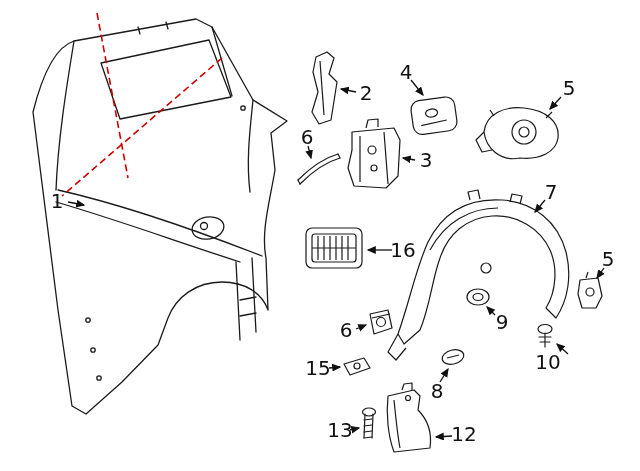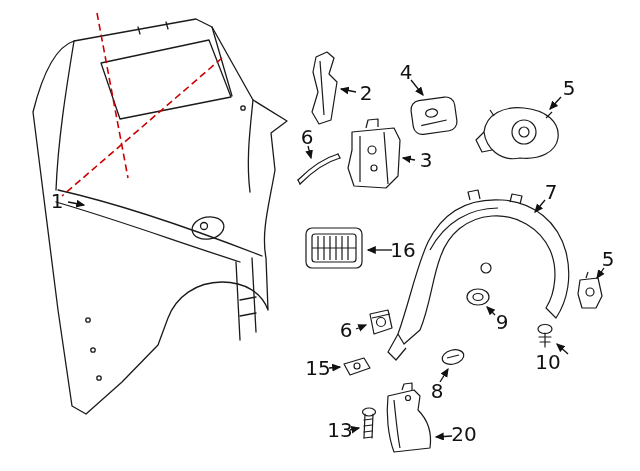--- a/index.html
+++ b/index.html
@@ -184,18 +184,18 @@
   <span class="callout" style="left:426px;top:160px">3</span>
   <span class="callout" style="left:406px;top:72px">4</span>
   <span class="callout" style="left:569px;top:88px">5</span>
   <span class="callout" style="left:307px;top:137px">6</span>
   <span class="callout" style="left:551px;top:192px">7</span>
   <span class="callout" style="left:437px;top:391px">8</span>
   <span class="callout" style="left:502px;top:322px">9</span>
   <span class="callout" style="left:548px;top:362px">10</span>
   <span class="callout" style="left:346px;top:330px">6</span>
   <span class="callout" style="left:608px;top:259px">5</span>
-  <span class="callout" style="left:464px;top:434px">20</span>
+  <span class="callout" style="left:464px;top:434px">12</span>
   <span class="callout" style="left:340px;top:430px">13</span>
   <span class="callout" style="left:318px;top:368px">15</span>
   <span class="callout" style="left:403px;top:250px">16</span>
 
 </div>
 
 </body></html>

